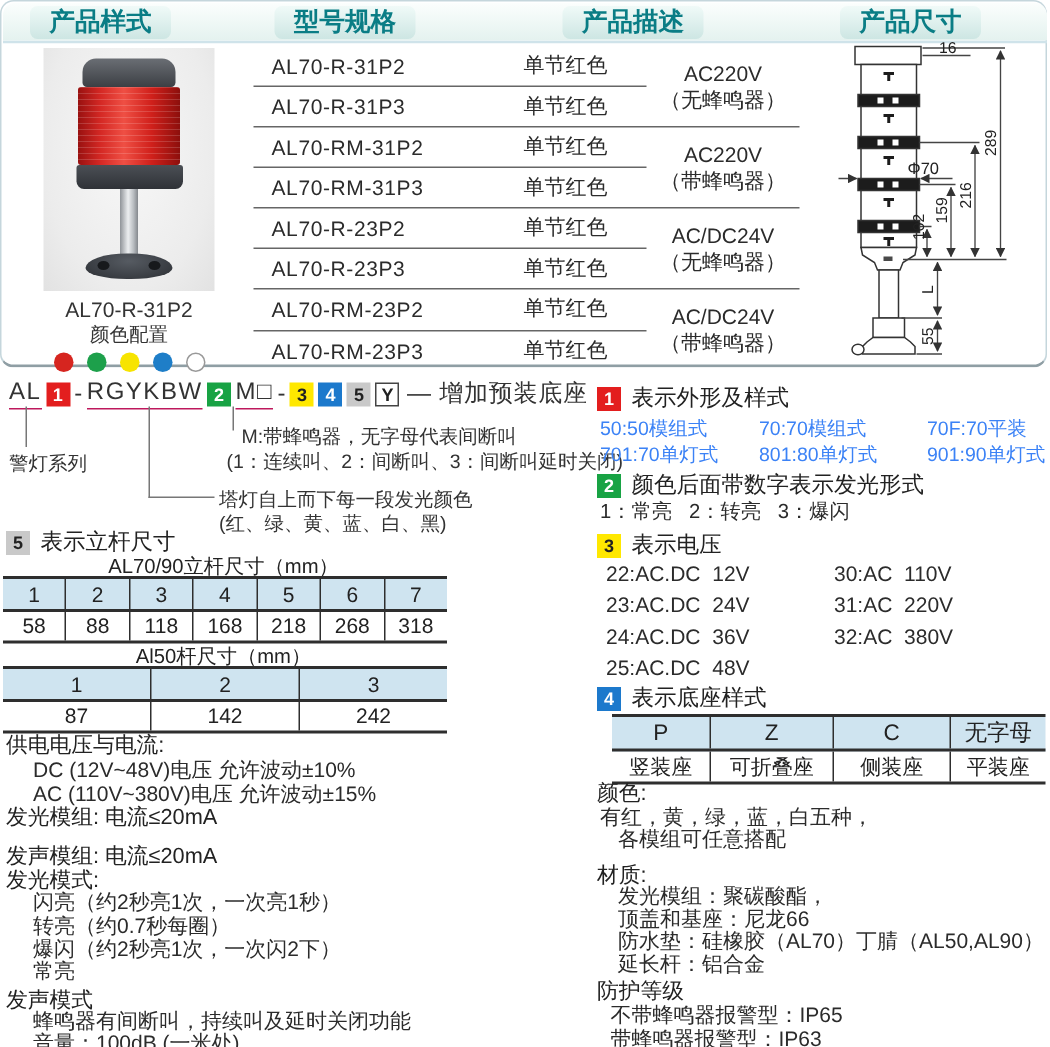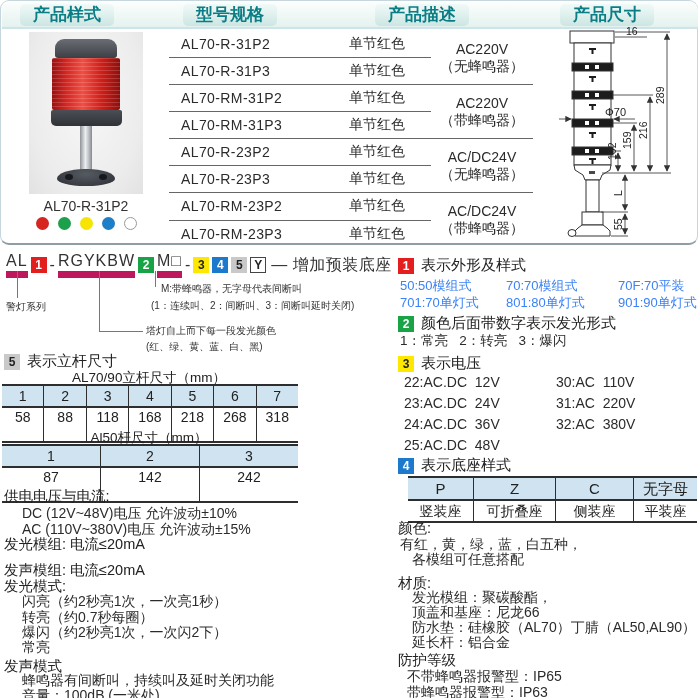--- a/index.html
+++ b/index.html
@@ -48,39 +48,39 @@
   .mt-color{font-size:14px;color:#2b2b2b}
   .mt-desc{flex:1;display:flex;flex-direction:column;align-items:center;justify-content:center;
            font-size:14px;color:#2b2b2b;line-height:17px}
 
   
   .dim-svg{position:absolute;left:548px;top:26px}
 
   
   .code-line{position:absolute;left:6px;top:252px;display:flex;align-items:center;gap:3px;
              font-size:16px;color:#333;white-space:nowrap}
-  .u{border-bottom:7px solid #be185d;padding-bottom:1px;letter-spacing:1px}
+  .u{border-bottom:1px solid #be185d;padding-bottom:1px;letter-spacing:1px}
   .nbox{width:16px;height:16px;line-height:16px;text-align:center;font-size:12px;font-weight:bold;display:inline-block}
   .bx-red{background:#e31e1e;color:#fff}
   .bx-green{background:#18a344;color:#fff}
   .bx-yellow{background:#ffe800;color:#222}
   .bx-blue{background:#1c79cc;color:#fff}
   .bx-grey{background:#c9c9c9;color:#222}
   .bx-y{background:#fff;color:#222;border:1px solid #444;box-sizing:border-box;line-height:14px}
   .suffix{margin-left:2px;letter-spacing:.5px}
   .lead{position:absolute;background:#777}
-  .ann{position:absolute;font-size:10px;color:#333;white-space:nowrap}
+  .ann{position:absolute;font-size:13px;color:#333;white-space:nowrap}
 
   
   .dtable{position:absolute;border-top:2px solid #2e2e2e;border-bottom:2px solid #2e2e2e}
   .t-row{display:flex}
   .t-row.hd{background:#cfe4f0;border-bottom:2px solid #2e2e2e}
   .t-cell{flex:1;text-align:center;font-size:14px;box-sizing:border-box}
   .t-row.hd .t-cell{height:20px;line-height:20px}
-  .t-row.vals .t-cell{height:33px;line-height:19px}
+  .t-row.vals .t-cell{height:19px;line-height:19px}
   .t-cell + .t-cell{border-left:1px solid #2e2e2e}
   .tbl-caption{position:absolute;width:298px;text-align:center;font-size:13.5px;color:#222}
   .sec4 .t-cell{flex:none}
   .sec4 .w1{width:65px}.sec4 .w2{width:82px}.sec4 .w3{width:78px}.sec4 .w4{width:64px}
   .sec4 .t-row.hd .t-cell{height:21px;line-height:21px;font-size:15px}
   .sec4 .t-row.vals .t-cell{height:20px;line-height:20px}
 
   
   .stitle{position:absolute;font-size:14.5px;color:#222;white-space:nowrap}
   .sline{position:absolute;font-size:14px;color:#2b2b2b;white-space:pre}
@@ -109,20 +109,21 @@
         <div class="pp-cap"></div>
         <div class="pp-lens"></div>
         <div class="pp-base"></div>
         <div class="pp-pole"></div>
         <div class="pp-foot">
           <span class="hole h1"></span>
           <span class="hole h2"></span>
         </div>
       </div>
       <div class="photo-model">AL70-R-31P2</div>
+      <div class="photo-caption">颜色配置</div>
       <div class="dots">
         <span class="dot" style="background: rgb(214, 37, 31);"></span>
         <span class="dot" style="background: rgb(29, 160, 75);"></span>
         <span class="dot" style="background: rgb(247, 228, 0);"></span>
         <span class="dot" style="background: rgb(30, 126, 200);"></span>
         <span class="dot" style="background: rgb(255, 255, 255);"></span>
       </div>
     </div>
 
     <div class="model-table">

